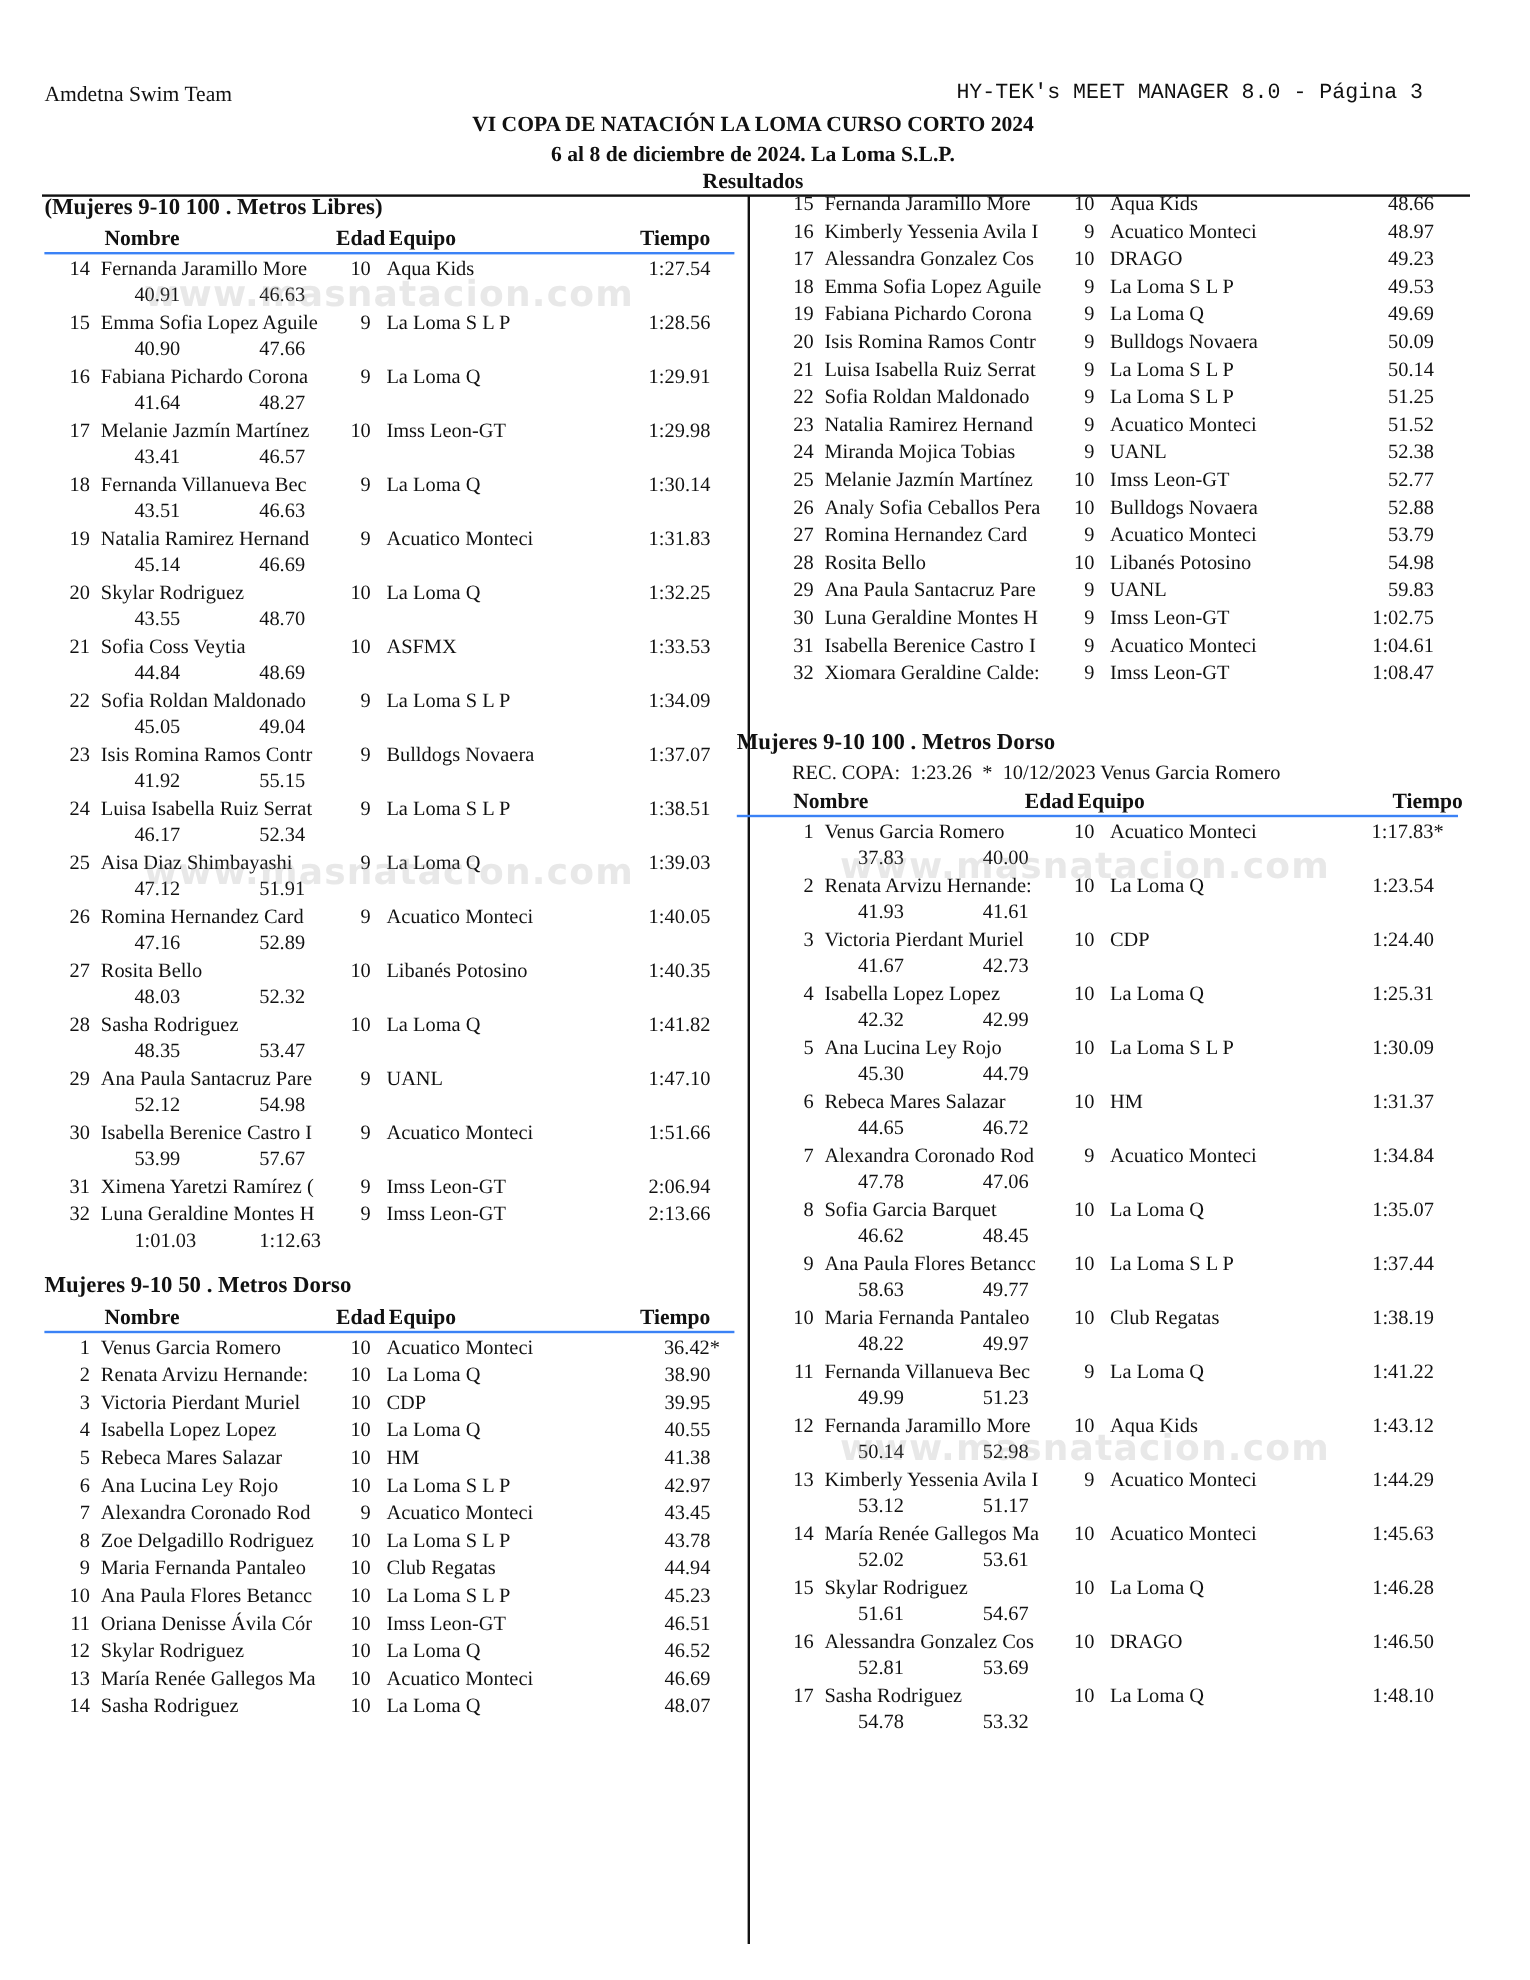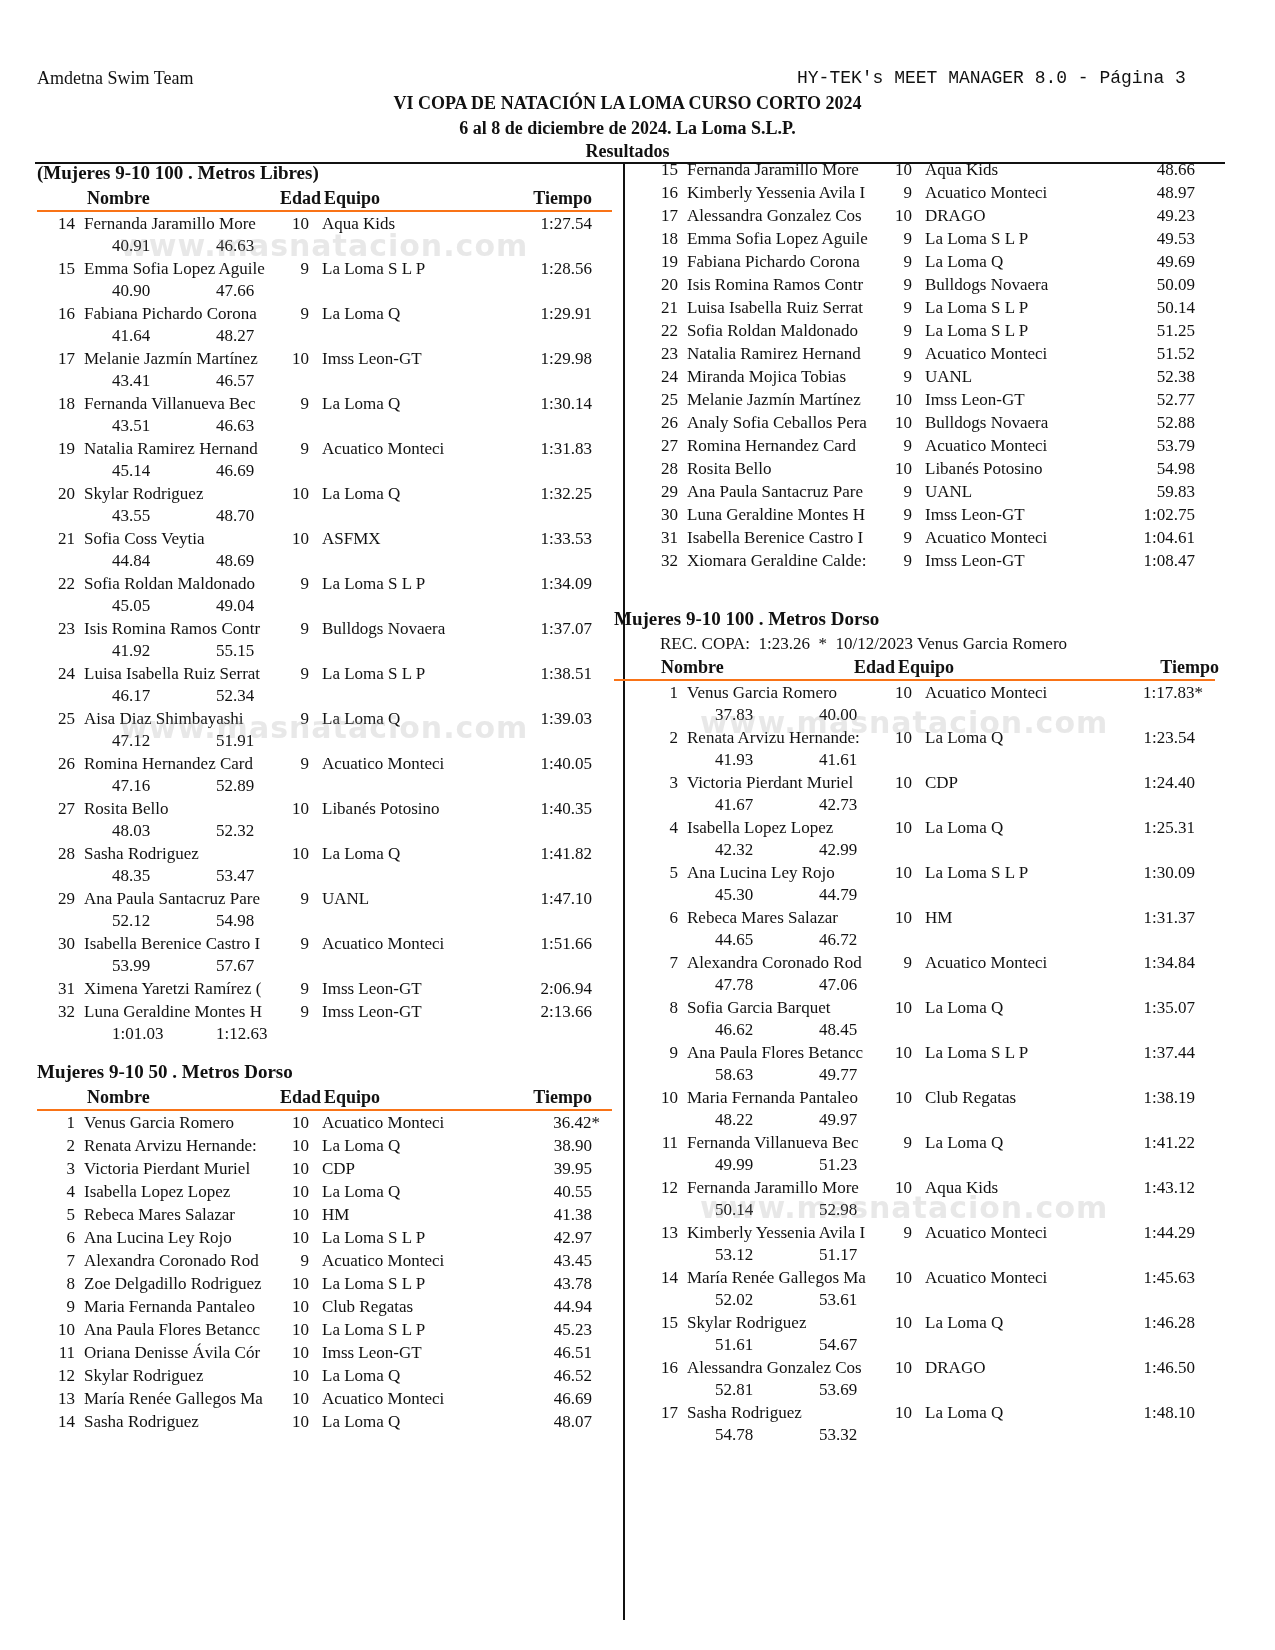--- a/index.html
+++ b/index.html
@@ -17,21 +17,21 @@
   .t3 { top: 141px; left: 0; width: 1255px; }
   .top-rule { position: absolute; left: 35px; top: 162px; width: 1190px; height: 2px; background: #111; }
   .vdiv { position: absolute; left: 623px; top: 163px; width: 2px; height: 1457px; background: #111; }
 
   .col { position: absolute; font-size: 17px; }
   .colL { left: 37px; width: 575px; }
   .colR { left: 640px; width: 575px; }
 
   .ev-title { font-weight: bold; font-size: 19px; height: 26px; line-height: 26px; white-space: nowrap; }
   .rec { font-weight: normal; font-size: 17px; height: 23px; line-height: 23px; white-space: pre; padding-left: 46px; }
-  .colhdr { position: relative; height: 24px; line-height: 24px; font-weight: bold; font-size: 18px; border-bottom: 2px solid #f97316; }
+  .colhdr { position: relative; height: 24px; line-height: 24px; font-weight: bold; font-size: 18px; border-bottom: 2px solid #3b82f6; }
   .colhdr span { position: absolute; top: 0; }
   .h-nombre { left: 50px; }
   .h-edad { left: 243px; }
   .h-equipo { left: 287px; }
   .h-tiempo { right: 20px; }
 
   .row { position: relative; height: 23px; line-height: 23px; white-space: nowrap; }
   .row span { position: absolute; top: 0; }
   .c-place { width: 38px; text-align: right; left: 0; }
   .c-name { left: 47px; width: 190px; overflow: hidden; }

